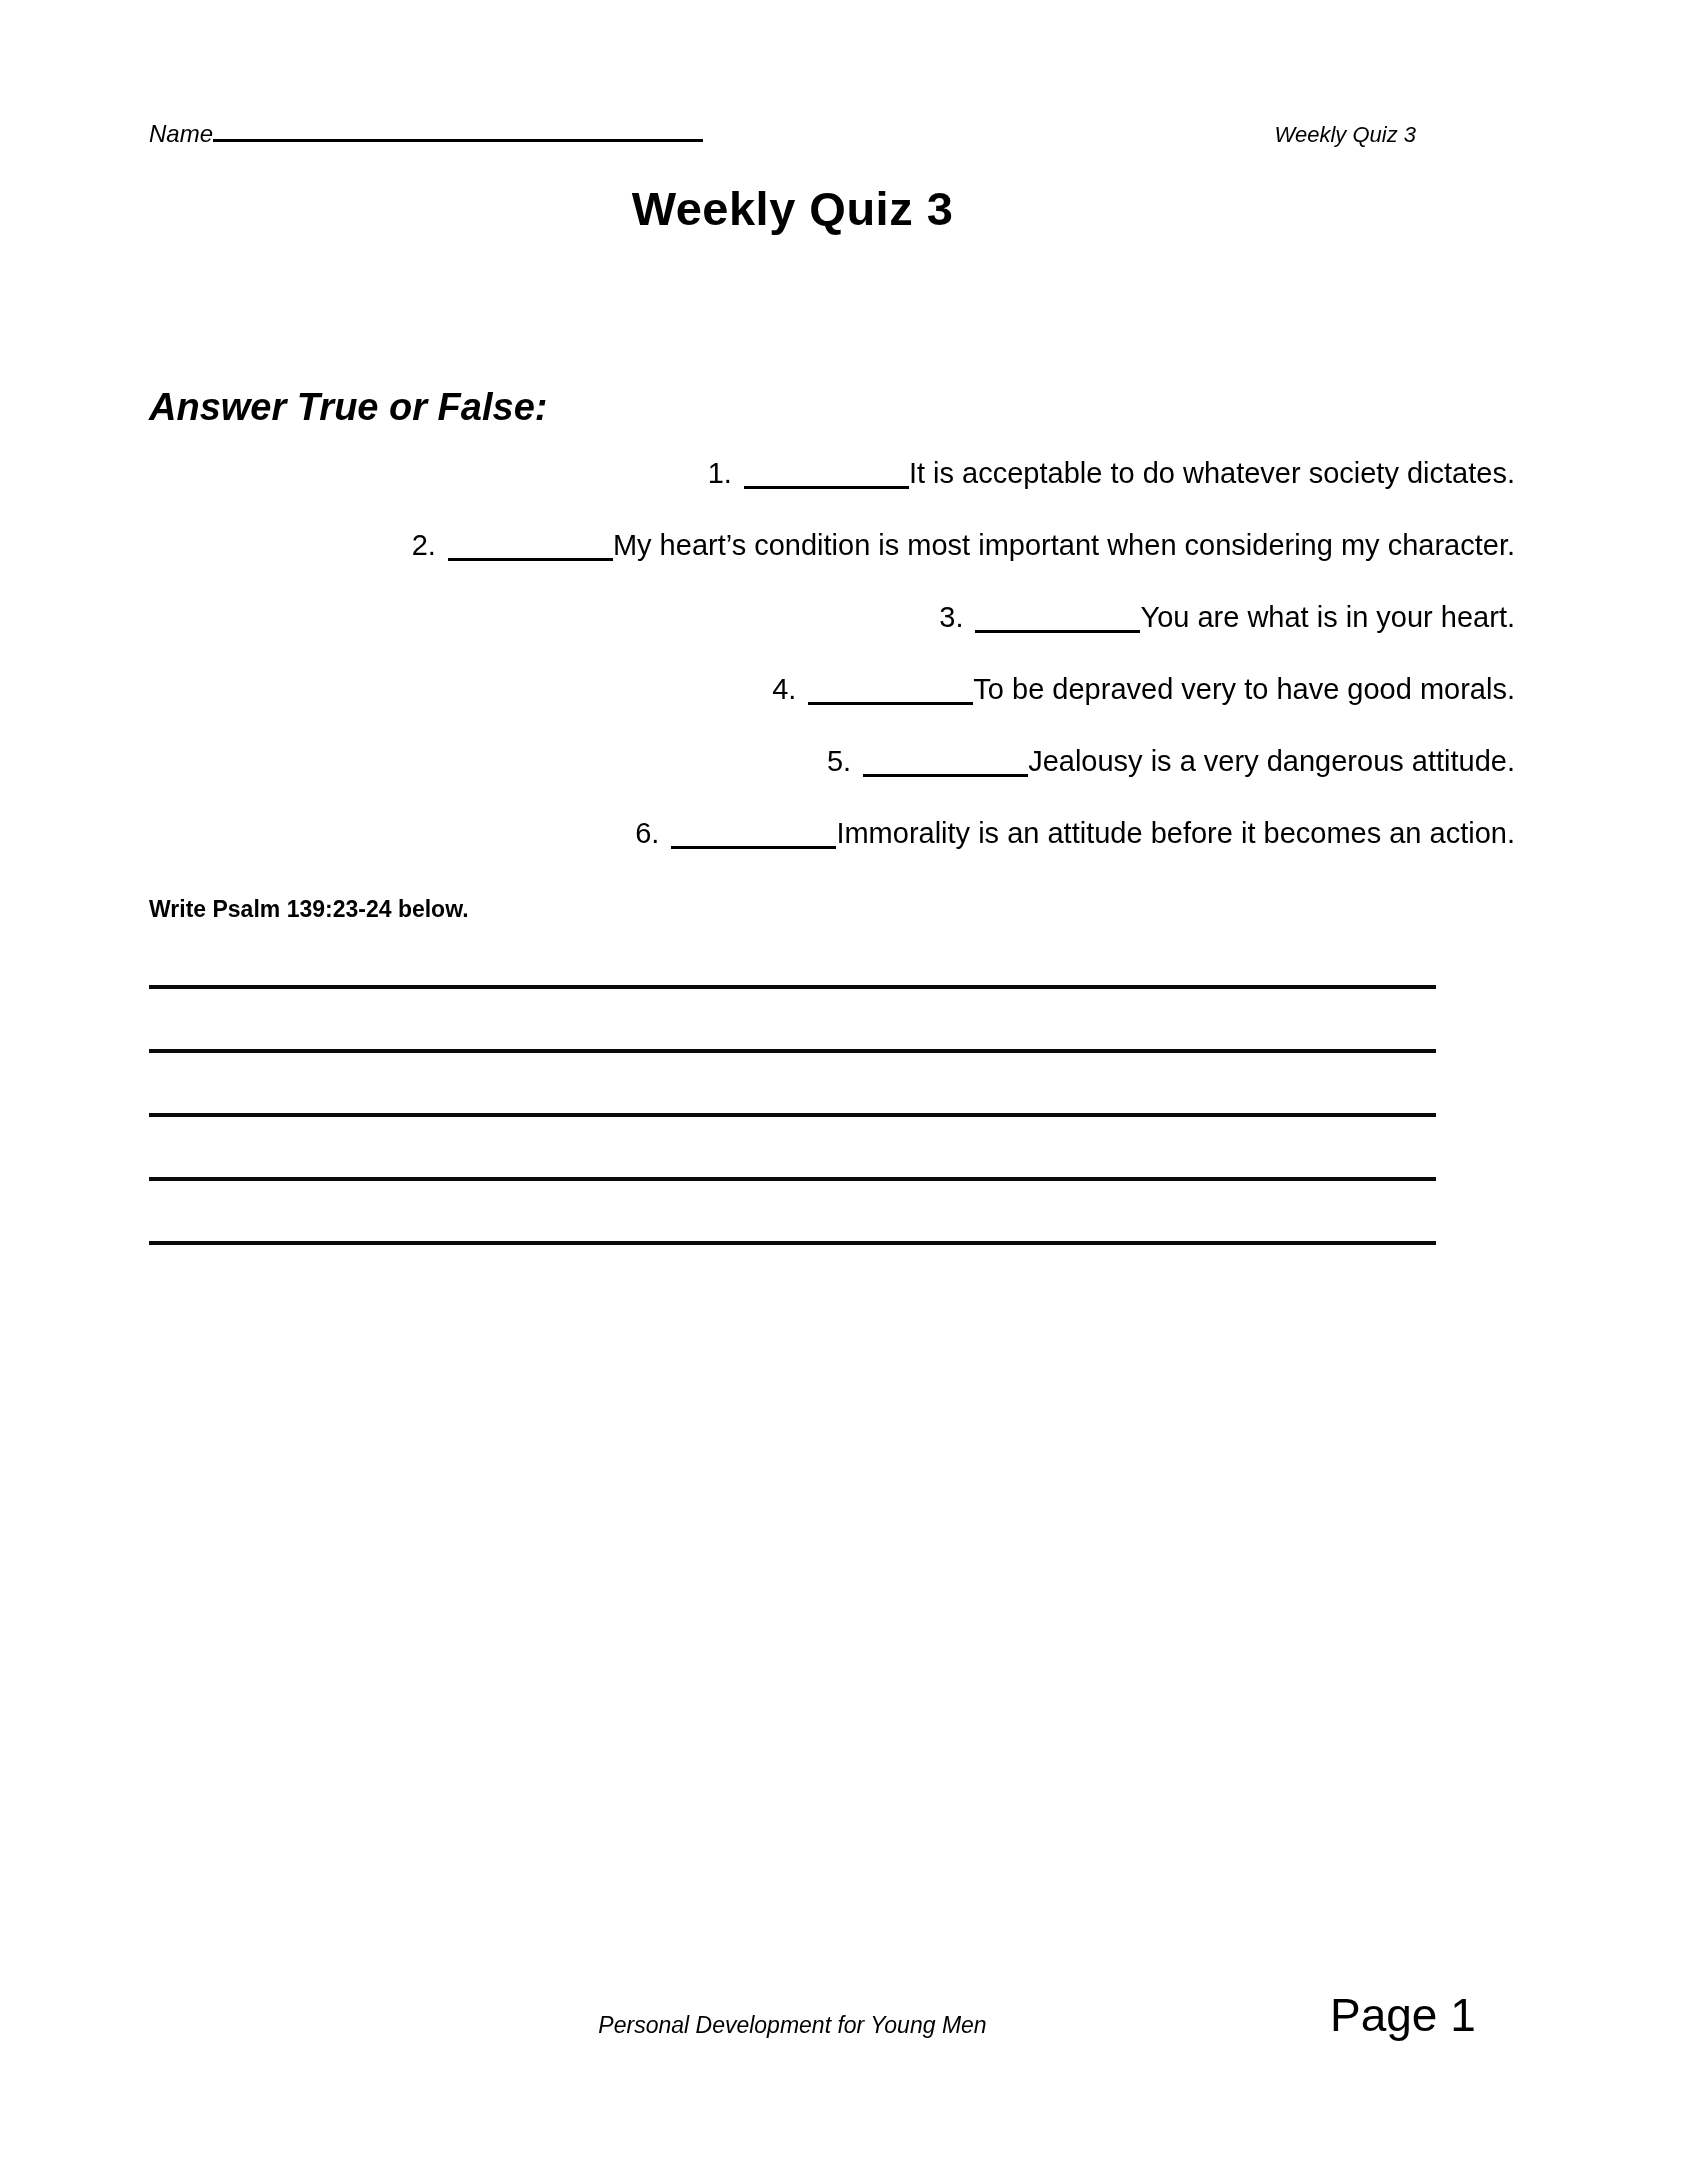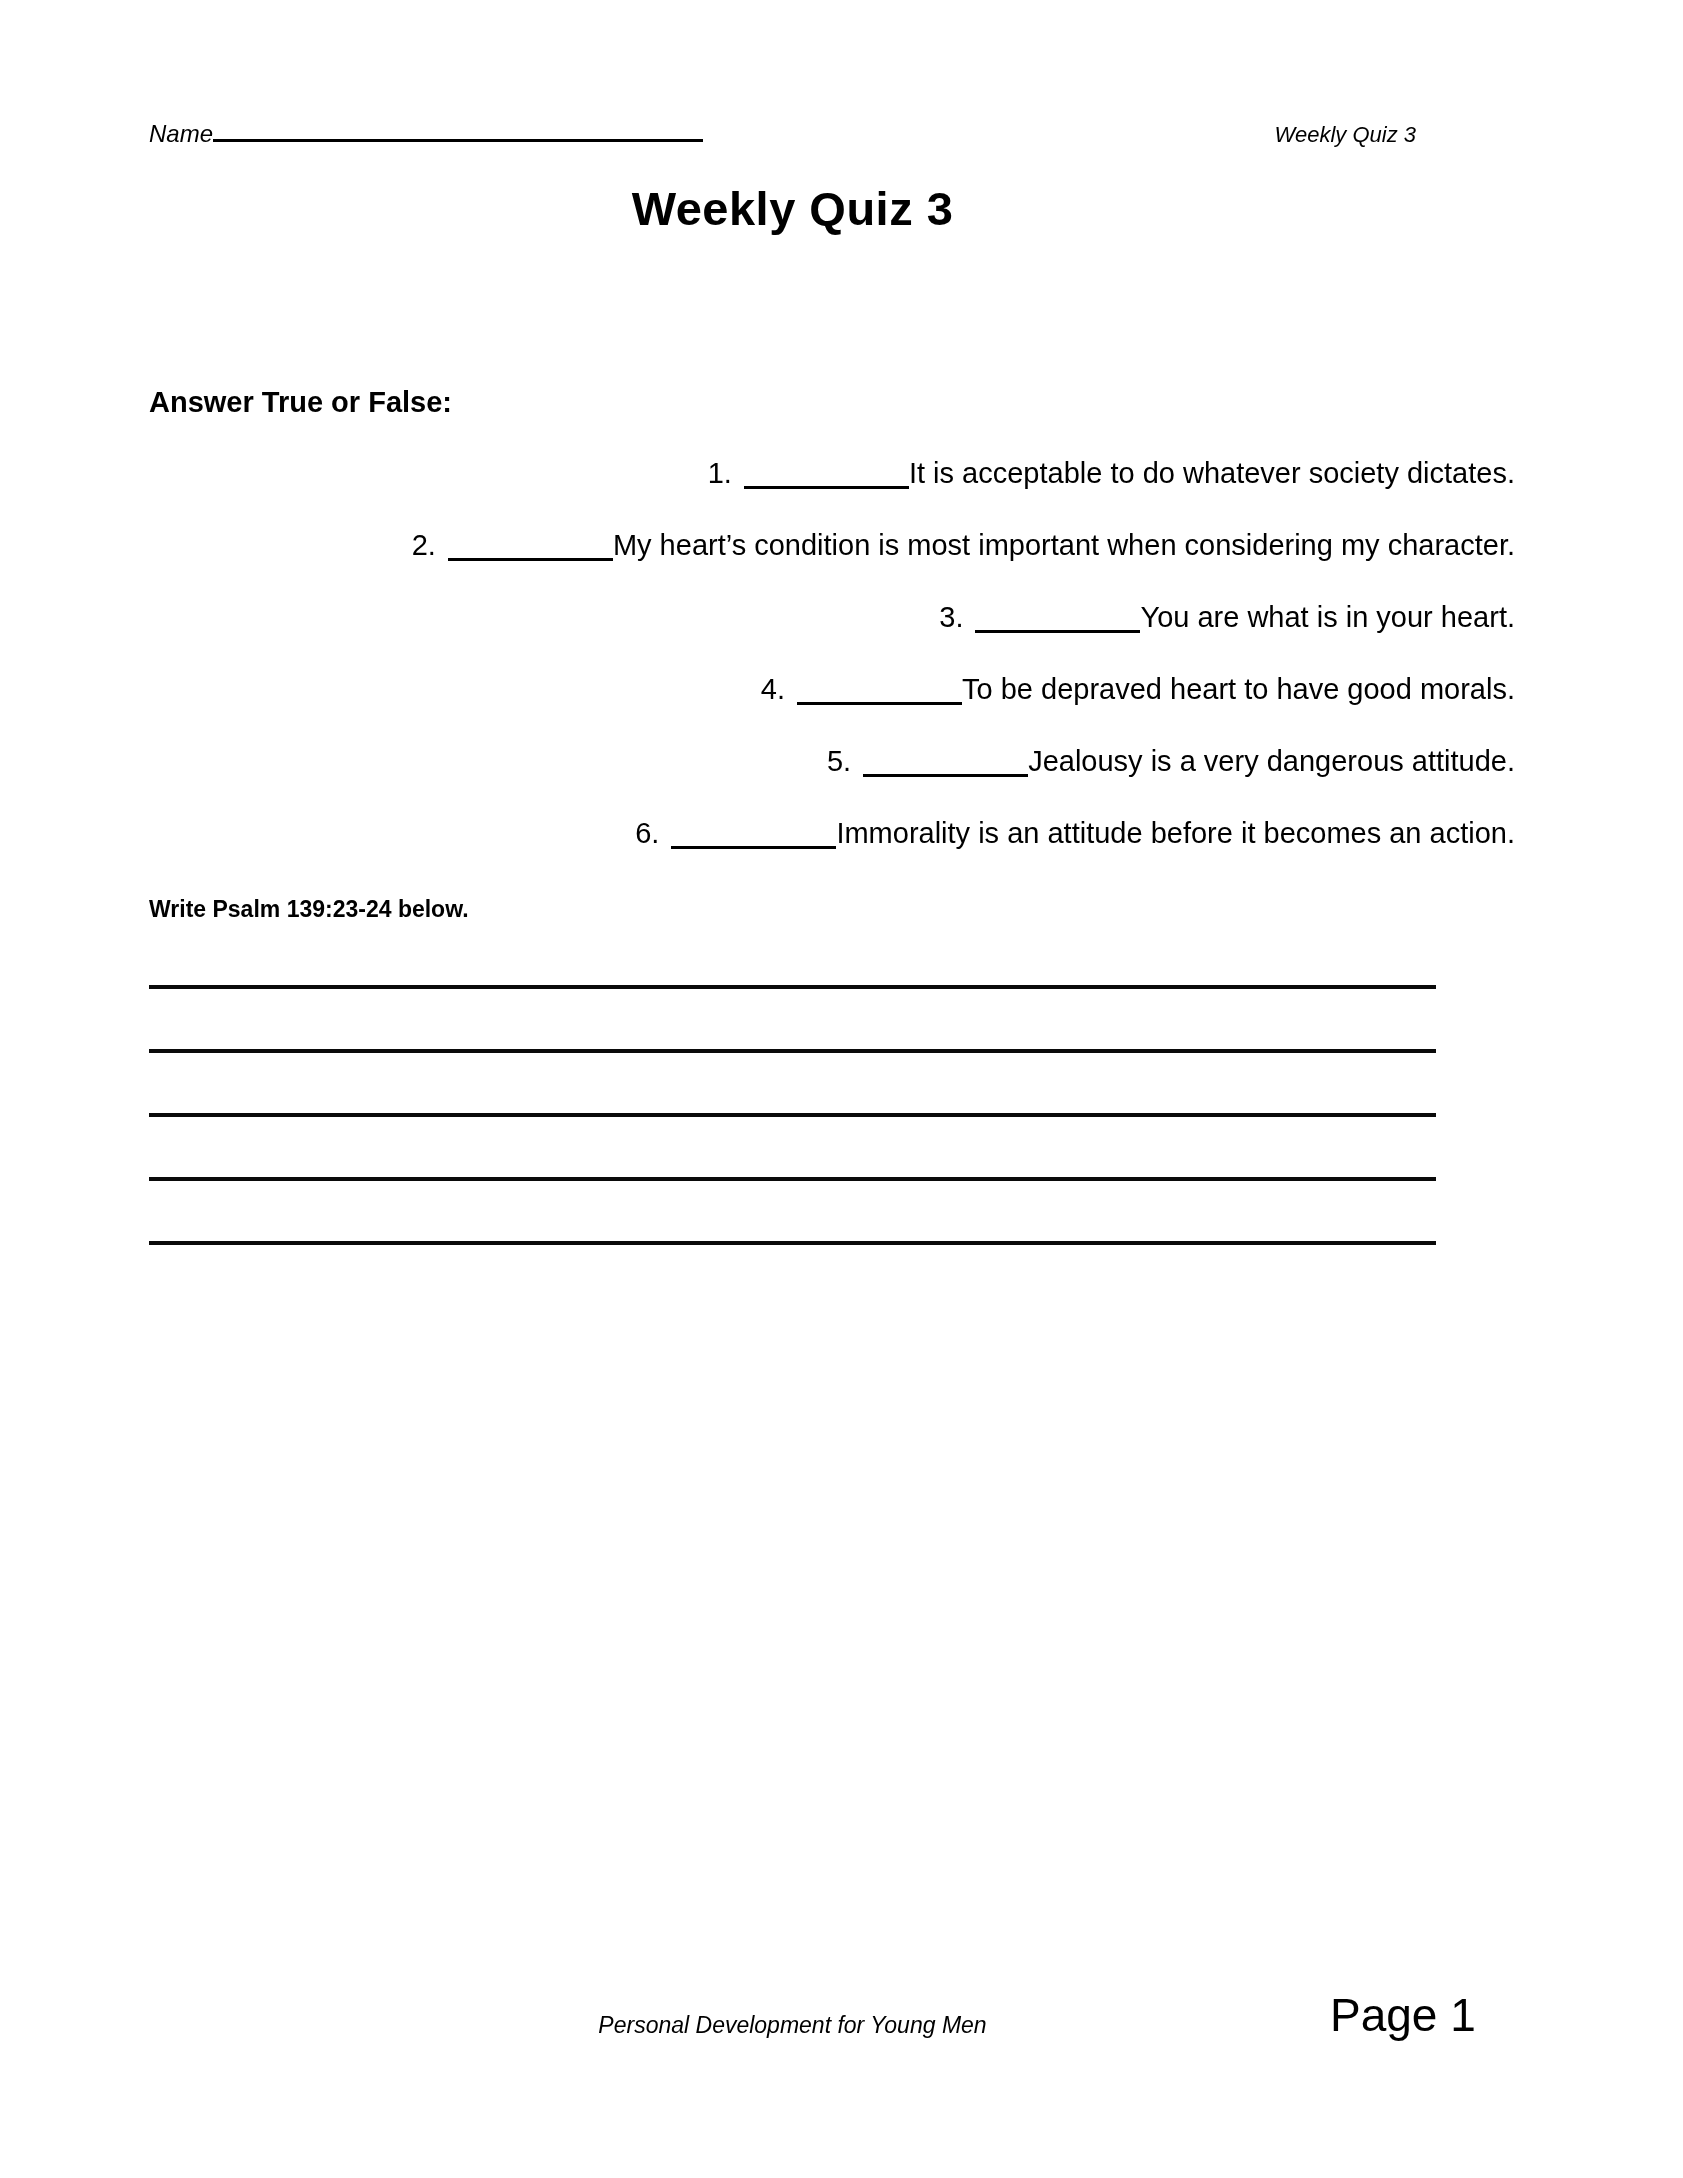--- a/index.html
+++ b/index.html
@@ -54,22 +54,23 @@
     font-size: 47px;
     font-weight: bold;
     letter-spacing: 0.5px;
   }
 
   
   .instructions {
     position: absolute;
     top: 386px;
     left: 149px;
-    font-size: 29px;
+    font-size: 38px;
     font-weight: bold;
+    font-style: italic;
   }
 
   
   .questions {
     position: absolute;
     top: 455px;
     left: 149px;
     width: 1366px;
   }
   .question {
@@ -142,21 +143,21 @@
   </div>
 
   <div class="doc-title">Weekly Quiz 3</div>
 
   <div class="instructions">Answer True or False:</div>
 
   <div class="questions">
     <div class="question"><span class="q-number">1.</span><span class="answer-blank"></span><span>It is acceptable to do whatever society dictates.</span></div>
     <div class="question"><span class="q-number">2.</span><span class="answer-blank"></span><span>My heart’s condition is most important when considering my character.</span></div>
     <div class="question"><span class="q-number">3.</span><span class="answer-blank"></span><span>You are what is in your heart.</span></div>
-    <div class="question"><span class="q-number">4.</span><span class="answer-blank"></span><span>To be depraved heart to have good morals.</span></div>
+    <div class="question"><span class="q-number">4.</span><span class="answer-blank"></span><span>To be depraved very to have good morals.</span></div>
     <div class="question"><span class="q-number">5.</span><span class="answer-blank"></span><span>Jealousy is a very dangerous attitude.</span></div>
     <div class="question"><span class="q-number">6.</span><span class="answer-blank"></span><span>Immorality is an attitude before it becomes an action.</span></div>
   </div>
 
   <div class="write-prompt">Write Psalm 139:23-24 below.</div>
 
   <div class="writing-lines">
     <div class="writing-line"></div>
     <div class="writing-line"></div>
     <div class="writing-line"></div>

